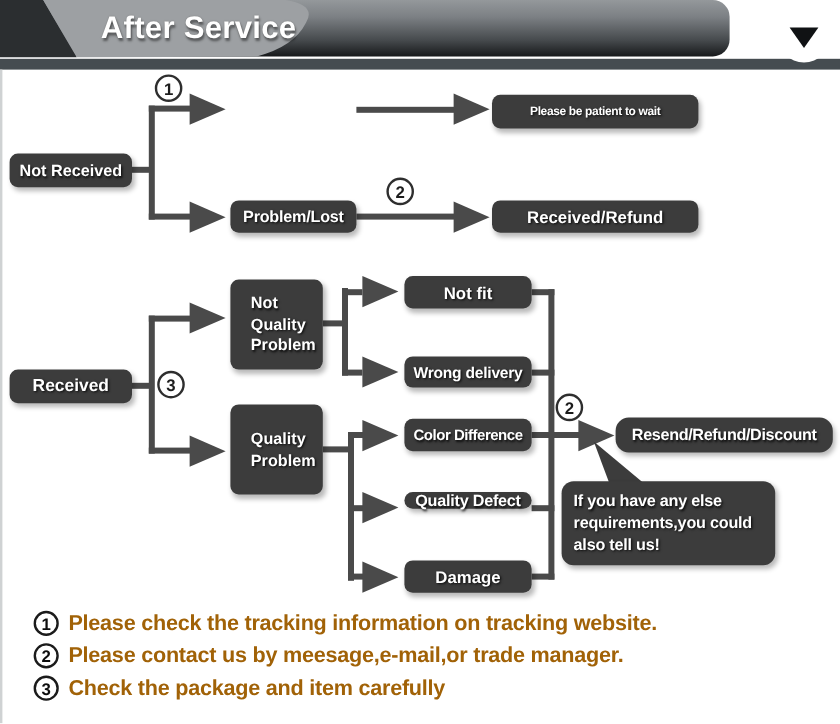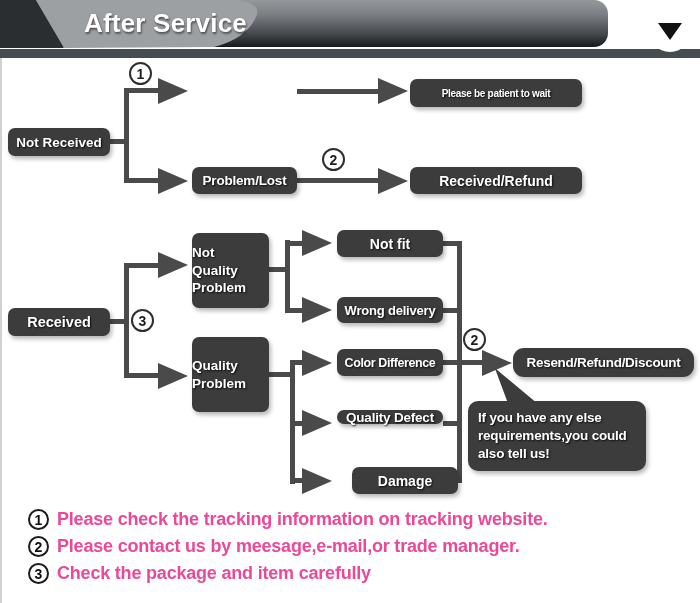--- a/index.html
+++ b/index.html
@@ -16,41 +16,41 @@
   .header-bar{position:absolute;left:0;top:49px;width:700px;height:9px;background:#454c50;}
   .scroll-btn{position:absolute;left:648px;top:8px;width:44px;height:44px;border-radius:50%;
     background:#ffffff;z-index:5;}
   .scroll-btn .tri{position:absolute;left:10px;top:15px;width:0;height:0;
     border-left:12px solid transparent;border-right:12px solid transparent;border-top:17px solid #101214;}
   .edge-line{position:absolute;left:0;top:58px;width:2px;height:545px;background:#cfd2d3;}
   
   .fbox{position:absolute;background:#3c3c3c;border-radius:7px;color:#fff;font-weight:bold;
     display:flex;align-items:center;justify-content:center;text-align:center;box-sizing:border-box;
     box-shadow:2px 3px 4px rgba(0,0,0,0.28);text-shadow:1px 1px 2px rgba(0,0,0,0.85);z-index:2;}
-  .fbox.leftal{justify-content:flex-start;text-align:left;padding-left:0;line-height:1.3;}
+  .fbox.leftal{justify-content:flex-start;text-align:left;padding-left:17px;line-height:1.3;}
   .pre{white-space:pre-line;}
   .ln{position:absolute;background:#4a4a4a;z-index:1;}
   .arr{position:absolute;width:0;height:0;border-top:13px solid transparent;
     border-bottom:13px solid transparent;border-left:30px solid #4a4a4a;z-index:1;}
   .badge{position:absolute;width:23px;height:23px;border-radius:50%;background:#fff;
     border:2.5px solid #2e2e2e;color:#1c1c1c;font-weight:bold;font-size:14px;display:flex;
     align-items:center;justify-content:center;box-sizing:border-box;z-index:3;}
   .bubble{position:absolute;left:468px;top:401px;width:178px;height:70px;background:#3c3c3c;
     border-radius:10px;color:#fff;font-weight:bold;font-size:13.5px;line-height:1.35;
     letter-spacing:-0.2px;padding:8px 6px 6px 10px;box-sizing:border-box;z-index:2;
     box-shadow:2px 3px 4px rgba(0,0,0,0.28);text-shadow:1px 1px 2px rgba(0,0,0,0.85);}
   .bubble-tail{position:absolute;left:490px;top:368px;width:48px;height:36px;background:#3c3c3c;
     clip-path:polygon(10% 0%,100% 100%,38% 100%);z-index:1;}
   
   .notes{position:absolute;left:28px;top:509px;display:flex;flex-direction:column;gap:6px;}
   .note-row{display:flex;align-items:center;gap:8px;height:21px;}
   .ncircle{width:21px;height:21px;border-radius:50%;border:2px solid #1b1b1b;color:#0d0d0d;
     font-size:14px;font-weight:bold;display:flex;align-items:center;justify-content:center;
     box-sizing:border-box;flex:0 0 auto;background:#fff;}
-  .ntext{font-size:18px;font-weight:bold;color:#ec4899;letter-spacing:-0.2px;white-space:nowrap;}
+  .ntext{font-size:18px;font-weight:bold;color:#a16207;letter-spacing:-0.2px;white-space:nowrap;}
 </style>
 </head>
 <body>
 
 <div class="stage">
 
   <div class="header">
     <svg class="header-deco" width="700" height="48" viewBox="0 0 700 48">
       <path d="M0 0 H36 L64 48 H0 Z" fill="#2b2e30"></path>
       <path d="M36 0 H238 Q264 4 255 19 Q245 39 214 47 L64 48 Z" fill="#9da0a3"></path>
@@ -118,21 +118,21 @@
   <div class="ln" style="left:290px;top:360px;width:17px;height:5px;"></div>
   <div class="arr" style="left:302px;top:350px;"></div>
   <div class="fbox" style="left:337px;top:349px;width:106px;height:27px;font-size:12.5px;letter-spacing:-0.4px;">Color Difference</div>
 
   <div class="ln" style="left:290px;top:421px;width:17px;height:5px;"></div>
   <div class="arr" style="left:302px;top:410px;"></div>
   <div class="fbox" style="left:337px;top:410px;width:106px;height:14px;font-size:13.5px;letter-spacing:-0.2px;">Quality Defect</div>
 
   <div class="ln" style="left:290px;top:478px;width:17px;height:5px;"></div>
   <div class="arr" style="left:302px;top:468px;"></div>
-  <div class="fbox" style="left:352px;top:467px;width:106px;height:27px;font-size:14px;">Damage</div>
+  <div class="fbox" style="left:337px;top:467px;width:106px;height:27px;font-size:14px;">Damage</div>
 
   <div class="ln" style="left:443px;top:241px;width:19px;height:5px;"></div>
   <div class="ln" style="left:443px;top:308px;width:19px;height:5px;"></div>
   <div class="ln" style="left:443px;top:360px;width:19px;height:5px;"></div>
   <div class="ln" style="left:443px;top:421px;width:19px;height:5px;"></div>
   <div class="ln" style="left:443px;top:478px;width:19px;height:5px;"></div>
   <div class="ln" style="left:457px;top:241px;width:5px;height:242px;"></div>
 
   <div class="badge" style="left:463px;top:328px;">2</div>
   <div class="ln" style="left:457px;top:360px;width:28px;height:5px;"></div>

